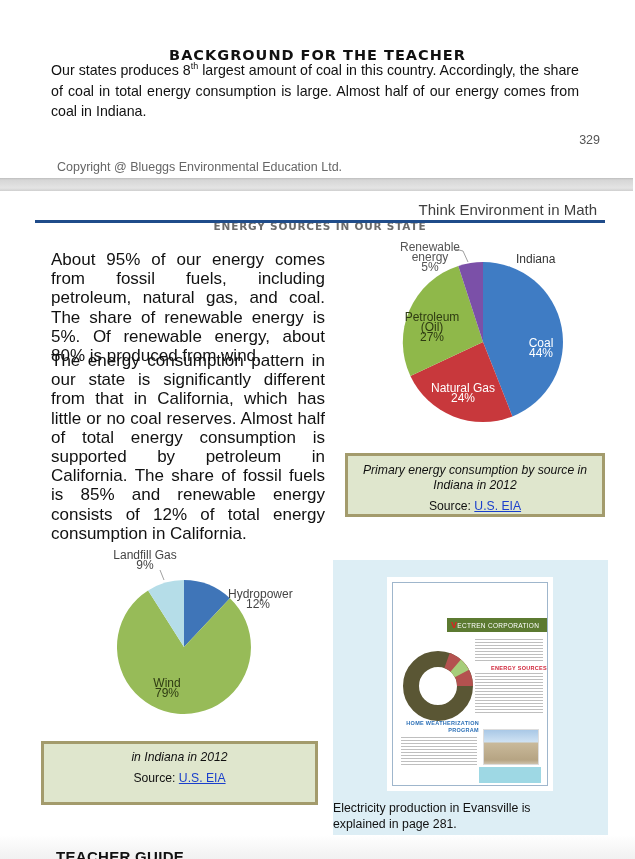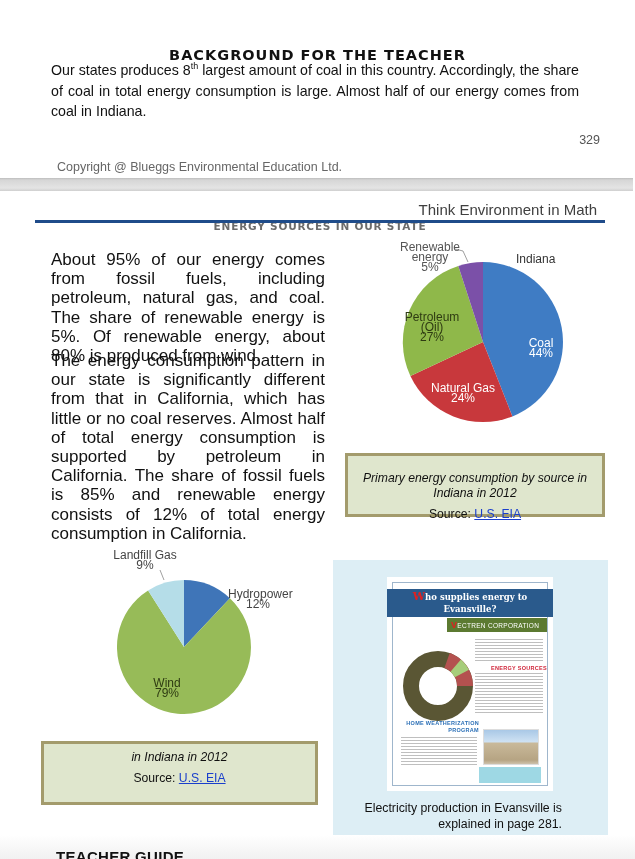--- a/index.html
+++ b/index.html
@@ -24,42 +24,42 @@
 
   .body-text { left: 51px; width: 274px; font-size: 17px; line-height: 19.2px; text-align: justify; color: #111; }
   .p1 { top: 250px; }
   .p2 { top: 351px; }
 
   .pie1-wrap { left: 380px; top: 238px; width: 200px; height: 200px; }
   .pie-label { position: absolute; font-size: 12px; text-align: center; line-height: 10px; }
   .pie-title { position: absolute; font-size: 12px; color: #333; }
 
   .caption-box { background: #dfe6cd; border: 3px solid #a39b6c; text-align: center; font-size: 12.2px; color: #111; }
-  .caption1 { left: 345px; top: 453px; width: 260px; height: 64px; padding-top: 15px; }
+  .caption1 { left: 345px; top: 453px; width: 260px; height: 64px; padding-top: 7px; }
   .caption2 { left: 41px; top: 741px; width: 277px; height: 64px; padding-top: 6px; }
   .caption-italic { font-style: italic; line-height: 15px; }
   .caption-source { margin-top: 6px; line-height: 15px; }
   .link { color: #1a3fcc; text-decoration: underline; }
 
   .pie2-wrap { left: 100px; top: 540px; width: 200px; height: 185px; }
 
   
   .eva-panel { left: 333px; top: 560px; width: 275px; height: 291px; background: #ddeef5; }
   .thumb { position: absolute; left: 54px; top: 17px; width: 166px; height: 214px; background: #fff; }
   .thumb-inner { position: absolute; left: 5px; top: 5px; width: 156px; height: 204px; border: 1px solid #9fb6cc; }
   .thumb-banner { position: absolute; left: 0; top: 12px; width: 166px; height: 28px; background: #2a5a8c; color: #fff; font-family: "DejaVu Serif", serif; font-weight: bold; font-size: 8.5px; text-align: center; line-height: 12px; padding-top: 2px; }
   .thumb-banner .w { color: #e02020; font-size: 11px; }
   .thumb-vectren { position: absolute; left: 60px; top: 41px; width: 100px; height: 14px; background: #5c7a31; color: #fff; font-size: 6.5px; line-height: 14px; padding-left: 4px; letter-spacing: 0.3px; }
   .thumb-vectren .v { color: #e02020; font-size: 9px; font-weight: bold; }
   .thumb-lines { position: absolute; background: repeating-linear-gradient(#8a8a8a 0px, #8a8a8a 1px, transparent 1px, transparent 3px); opacity: 0.55; }
   .thumb-heading-red { position: absolute; color: #d0253a; font-size: 5.5px; font-weight: bold; letter-spacing: 0.3px; }
   .thumb-heading-blue { position: absolute; color: #2b6fb6; font-size: 5.5px; font-weight: bold; letter-spacing: 0.3px; text-align: right; line-height: 7px; }
   .thumb-photo { position: absolute; left: 96px; top: 152px; width: 56px; height: 36px; background: linear-gradient(#a9c8e6 0px, #cfe2f3 12px, #c9b99a 13px, #b6a483 30px, #d8d0c0 36px); border: 1px solid #ddd; }
   .thumb-note { position: absolute; left: 92px; top: 190px; width: 62px; height: 16px; background: #9ed8e4; }
-  .eva-caption { position: absolute; left: 9px; top: 240px; width: 220px; text-align: right; font-size: 12.3px; line-height: 16px; color: #111; }
+  .eva-caption { position: absolute; left: 0; top: 240px; width: 220px; text-align: left; font-size: 12.3px; line-height: 16px; color: #111; }
 
   .bottom-fade { left: 0; top: 835px; width: 635px; height: 24px; background: linear-gradient(#ffffff, #f1f1f1); }
   .teacher-guide { left: 56px; top: 848px; font-weight: bold; font-size: 15px; letter-spacing: 0.3px; color: #111; }
 </style>
 </head>
 <body>
 
 <div class="abs title-top">BACKGROUND FOR THE TEACHER</div>
 
 <p class="abs intro"><span>Our states produces 8</span><sup>th</sup><span> largest amount of coal in this country. Accordingly, the share of coal in total energy consumption is large.  Almost half of our energy comes from coal in Indiana.</span></p>
@@ -135,24 +135,20 @@
 </div>
 
 <div class="abs caption-box caption2">
   <div class="caption-italic">in Indiana in 2012</div>
   <div class="caption-source"><span>Source: </span><a class="link">U.S. EIA</a></div>
 </div>
 
 <div class="abs eva-panel">
   <div class="thumb">
     <div class="thumb-inner"></div>
-    <div class="thumb-banner">
-      <span class="w">W</span><span>ho supplies energy to</span><br>
-      <span>Evansville?</span>
-    </div>
     <div class="thumb-vectren"><span class="v">V</span><span>ECTREN CORPORATION</span></div>
     <div class="thumb-lines" style="left:88px; top:62px; width:68px; height:22px;"></div>
     <svg style="position:absolute; left:14px; top:72px;" width="74" height="74" viewBox="0 0 74 74">
       <circle cx="37" cy="37" r="27" fill="none" stroke="#5a5634" stroke-width="16"></circle>
       <circle cx="37" cy="37" r="27" fill="none" stroke="#b4514f" stroke-width="16" stroke-dasharray="36 170" stroke-dashoffset="70"></circle>
       <circle cx="37" cy="37" r="27" fill="none" stroke="#a6cd7a" stroke-width="16" stroke-dasharray="10 170" stroke-dashoffset="34"></circle>
     </svg>
     <div class="thumb-heading-red" style="left:104px; top:88px;">ENERGY SOURCES</div>
     <div class="thumb-lines" style="left:88px; top:96px; width:68px; height:42px;"></div>
     <div class="thumb-heading-blue" style="left:12px; top:143px; width:80px;">

